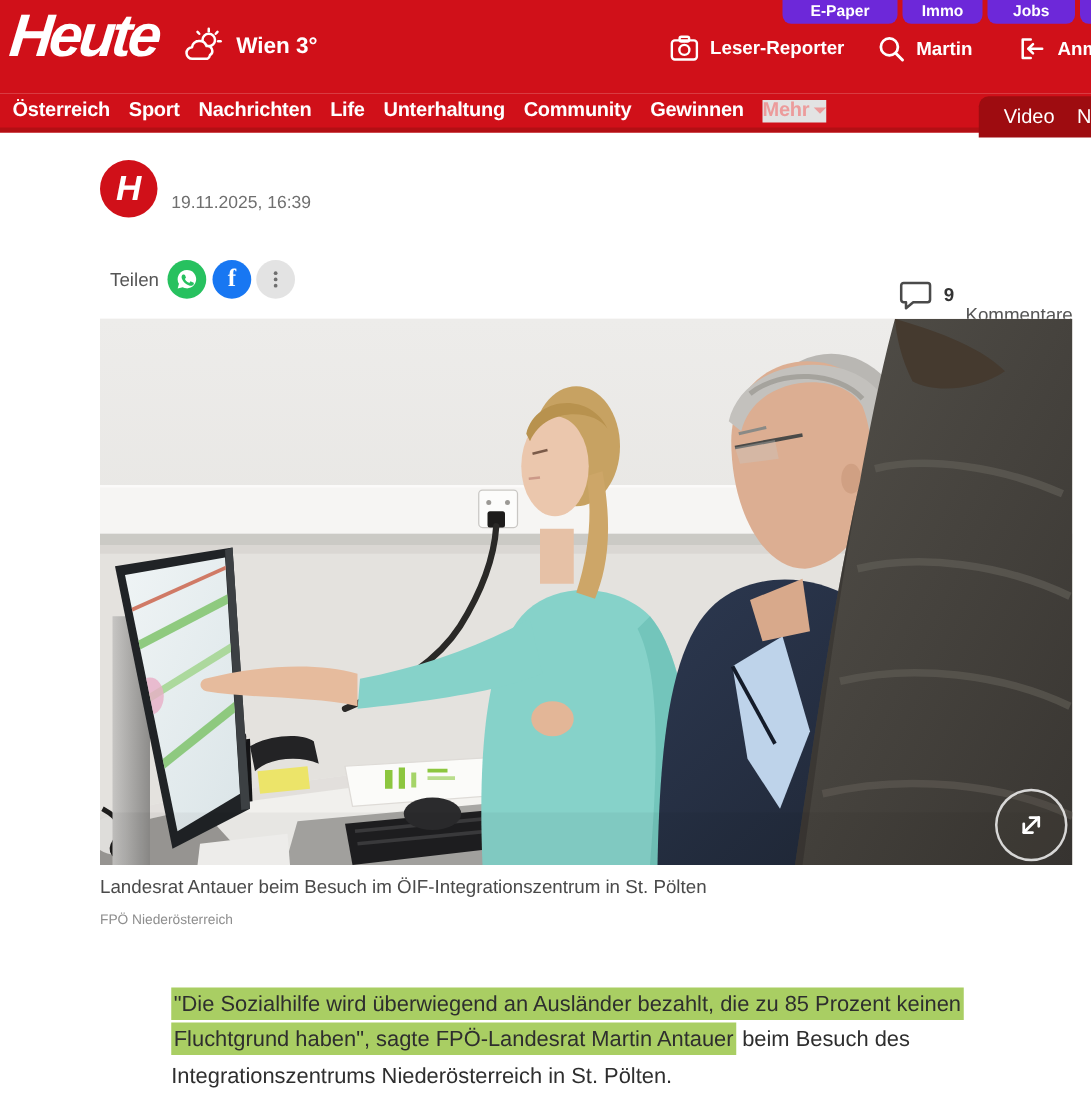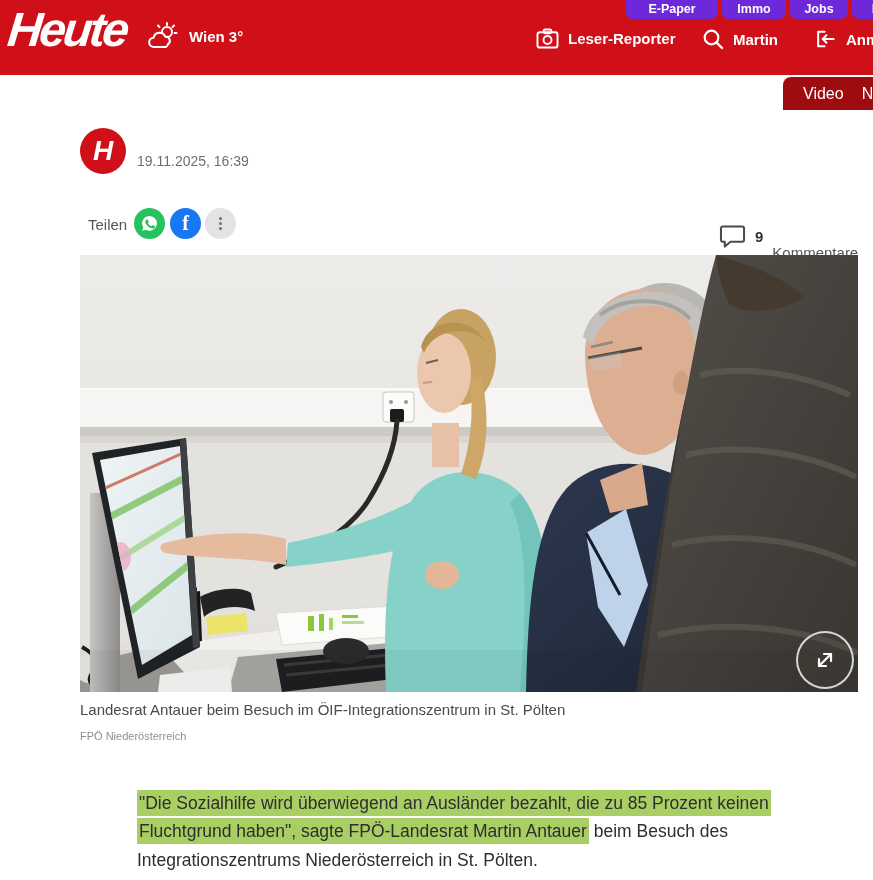--- a/index.html
+++ b/index.html
@@ -3,25 +3,25 @@
 <meta charset="utf-8">
 <style>
   html,body{margin:0;padding:0;background:#fff;}
   .page{position:relative;width:873px;height:880px;overflow:hidden;background:#fff;
         font-family:"Liberation Sans",sans-serif;}
   
   .topbar{position:absolute;left:0;top:0;width:873px;height:75px;background:#d01019;}
   .logo{position:absolute;left:8px;top:2px;color:#fff;font-size:48px;font-weight:800;
         font-style:italic;letter-spacing:-3px;transform:skewX(-6deg);}
   .weather{position:absolute;left:146px;top:21px;display:flex;align-items:center;gap:7px;color:#fff;}
-  .weather span{font-size:15px;font-weight:700;}
+  .weather span{font-size:18px;font-weight:700;}
   .tabs{position:absolute;left:626px;top:0;display:flex;gap:4px;}
   .tab{background:#6d28d9;color:#fff;font-size:12.5px;font-weight:700;text-align:center;
        padding:2px 0 3px;border-radius:0 0 7px 7px;cursor:pointer;}
-  .tab.t0{width:92px}.tab.t1{width:64px}.tab.t2{width:58px}.tab.t3{width:50px}
+  .tab.t0{width:92px}.tab.t1{width:64px}.tab.t2{width:70px}.tab.t3{width:50px}
   .hact{position:absolute;top:28px;display:flex;align-items:center;gap:9px;color:#fff;
         font-size:15px;font-weight:700;cursor:pointer;white-space:nowrap;}
   .hact svg{flex:0 0 auto;}
   
   .nav{position:absolute;left:0;top:75px;width:873px;height:31px;background:#d01019;
        border-bottom:4px solid #b30f14;display:flex;align-items:center;gap:15px;padding-left:10px;box-sizing:border-box;}
   .nav a{color:#fff;font-size:16px;font-weight:700;letter-spacing:-.2px;text-decoration:none;cursor:pointer;}
   .nav .more{color:#ec9b9b;display:flex;align-items:center;gap:4px;}
   .caret{width:0;height:0;border-left:5px solid transparent;border-right:5px solid transparent;
          border-top:5px solid #ec9b9b;display:inline-block;}
@@ -108,20 +108,33 @@
     <div class="hact" style="left:814px">
       <svg width="23" height="22" viewBox="0 0 24 24">
         <path d="M11,4 H4 V20 H11" fill="none" stroke="#fff" stroke-width="2.2" stroke-linecap="round" stroke-linejoin="round"></path>
         <line x1="21" y1="12" x2="9" y2="12" stroke="#fff" stroke-width="2.2" stroke-linecap="round"></line>
         <path d="M13,8 L9,12 L13,16" fill="none" stroke="#fff" stroke-width="2.2" stroke-linecap="round" stroke-linejoin="round"></path>
       </svg>
       <span>Anmelden</span>
     </div>
   </div>
 
+  <div class="nav">
+    <a>Österreich</a>
+    <a>Sport</a>
+    <a>Nachrichten</a>
+    <a>Life</a>
+    <a>Unterhaltung</a>
+    <a>Community</a>
+    <a>Gewinnen</a>
+    <a class="more">
+      <span>Mehr</span>
+      <span class="caret"></span>
+    </a>
+  </div>
   <div class="navdark">
     <a>Video</a>
     <a>News</a>
   </div>
 
   <div class="avatar">H</div>
   <div class="byline2">19.11.2025, 16:39</div>
 
   <div class="share-label">Teilen</div>
 

